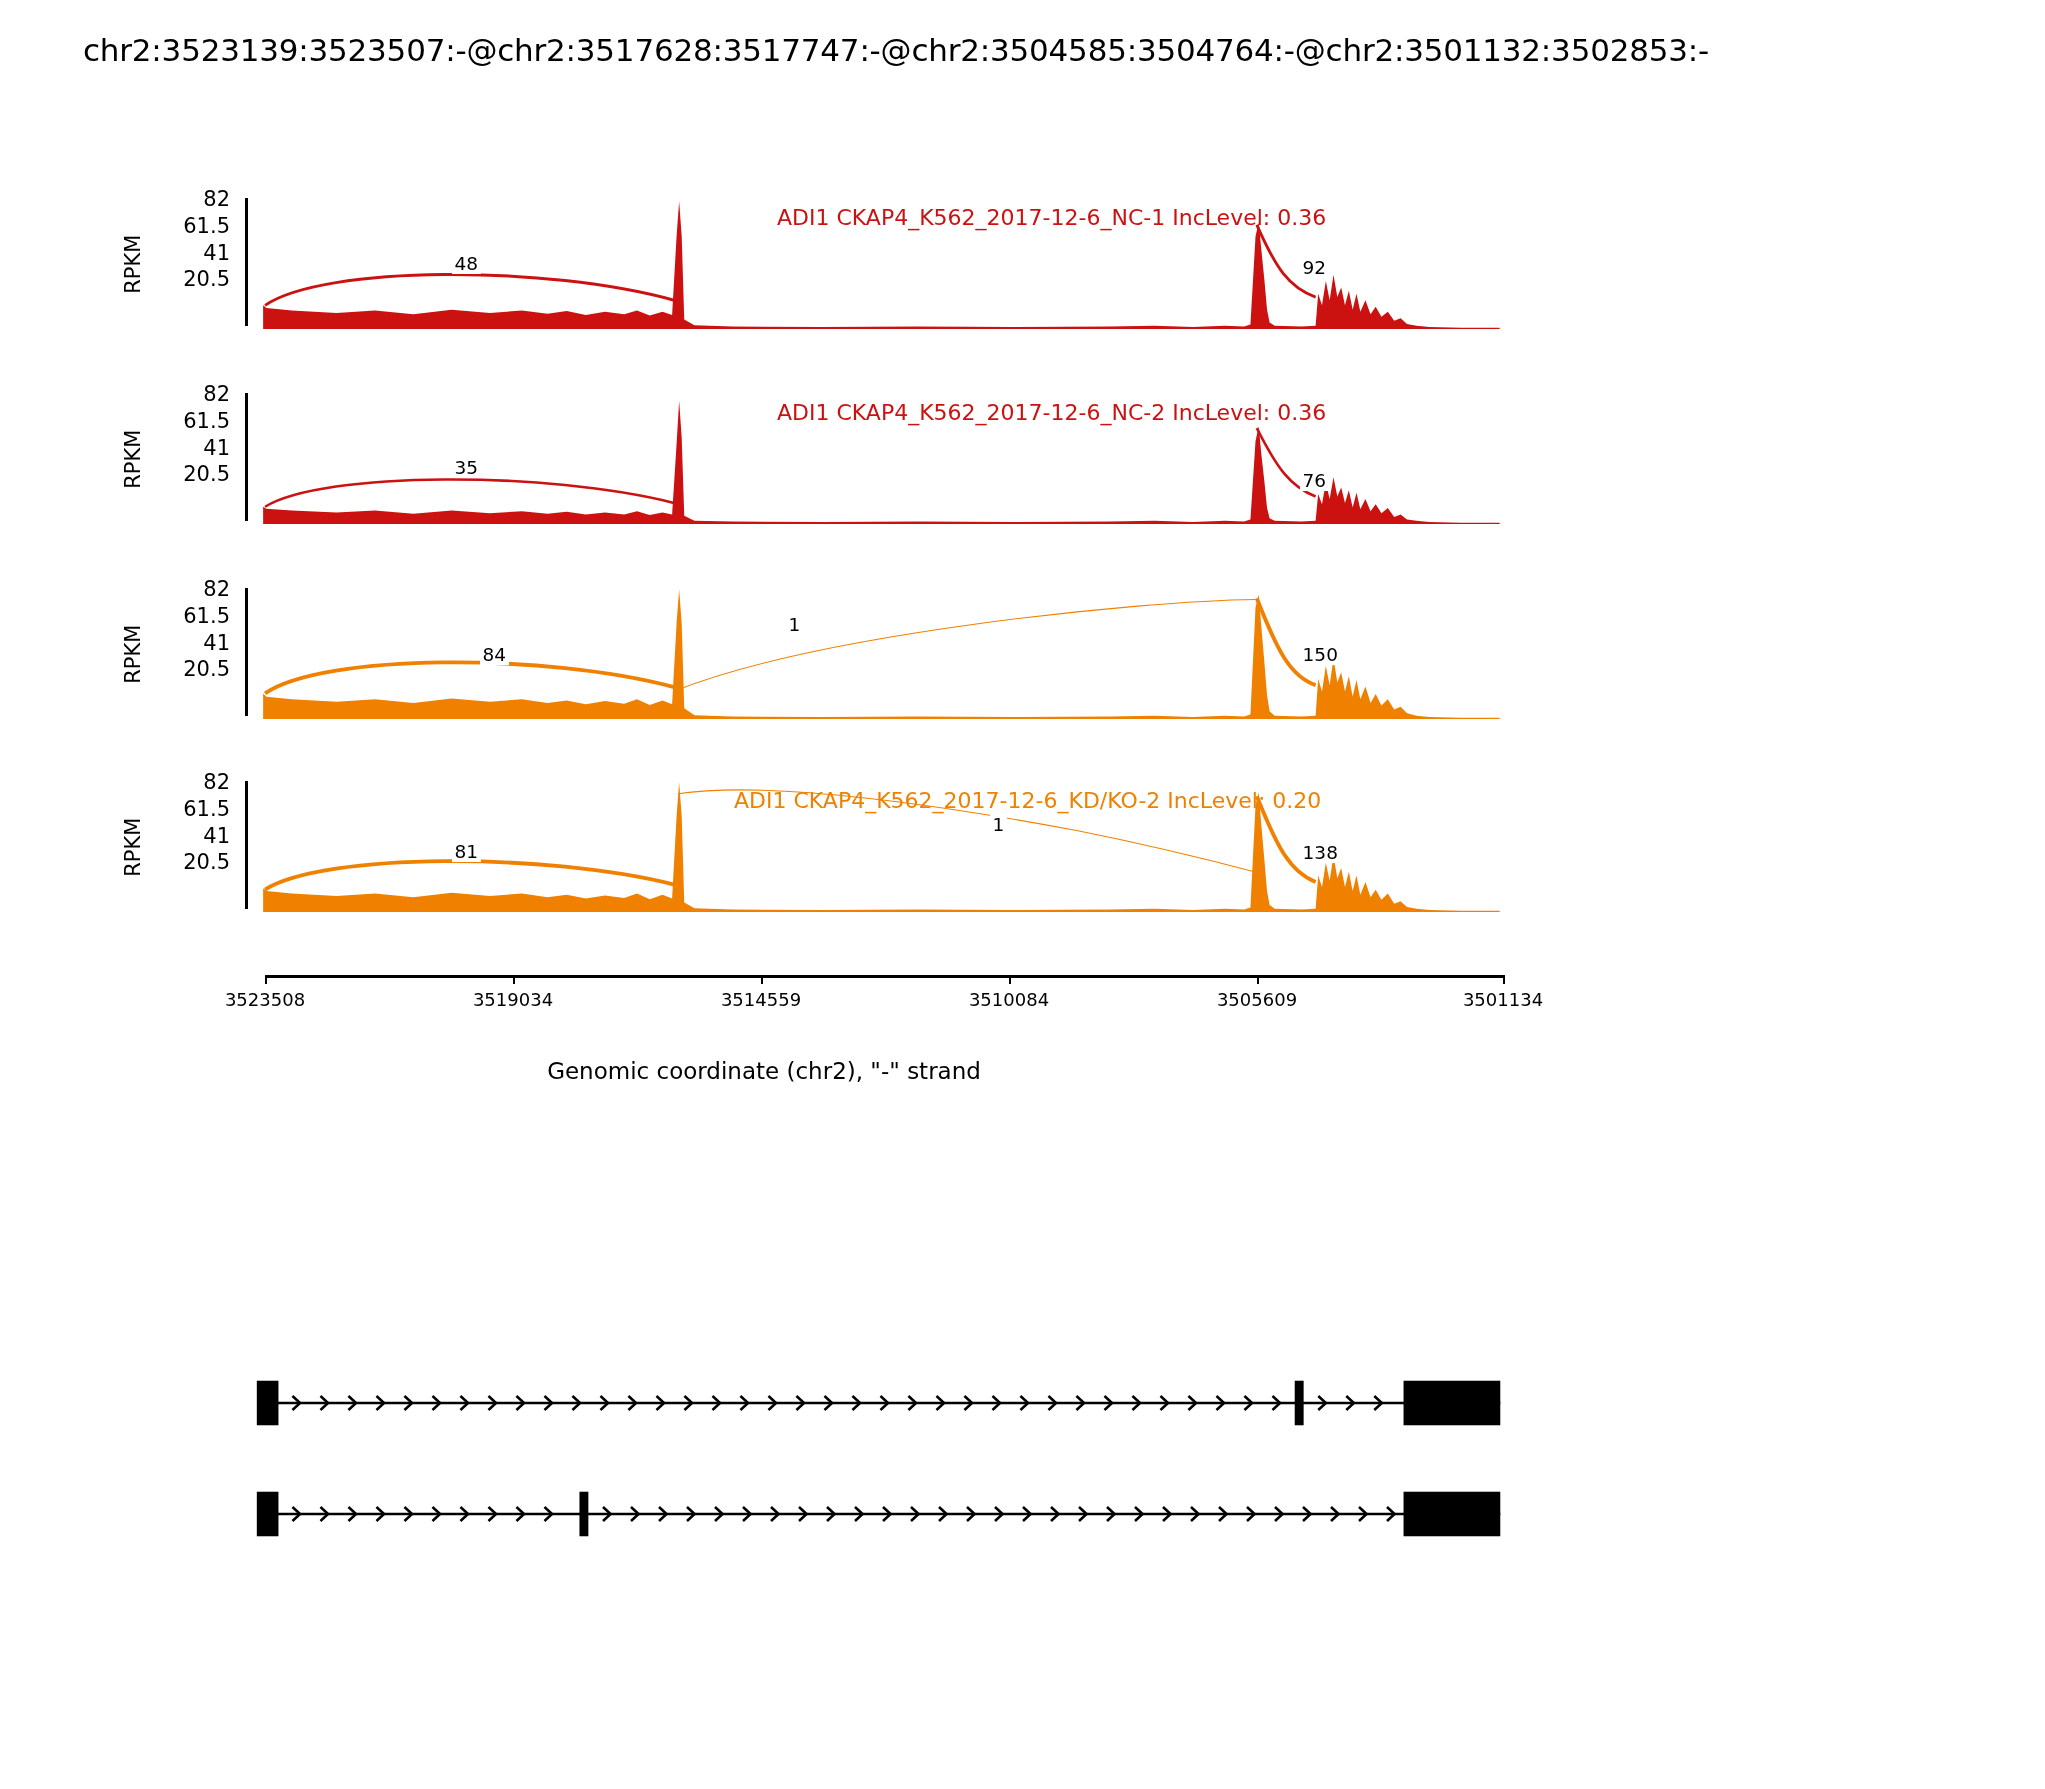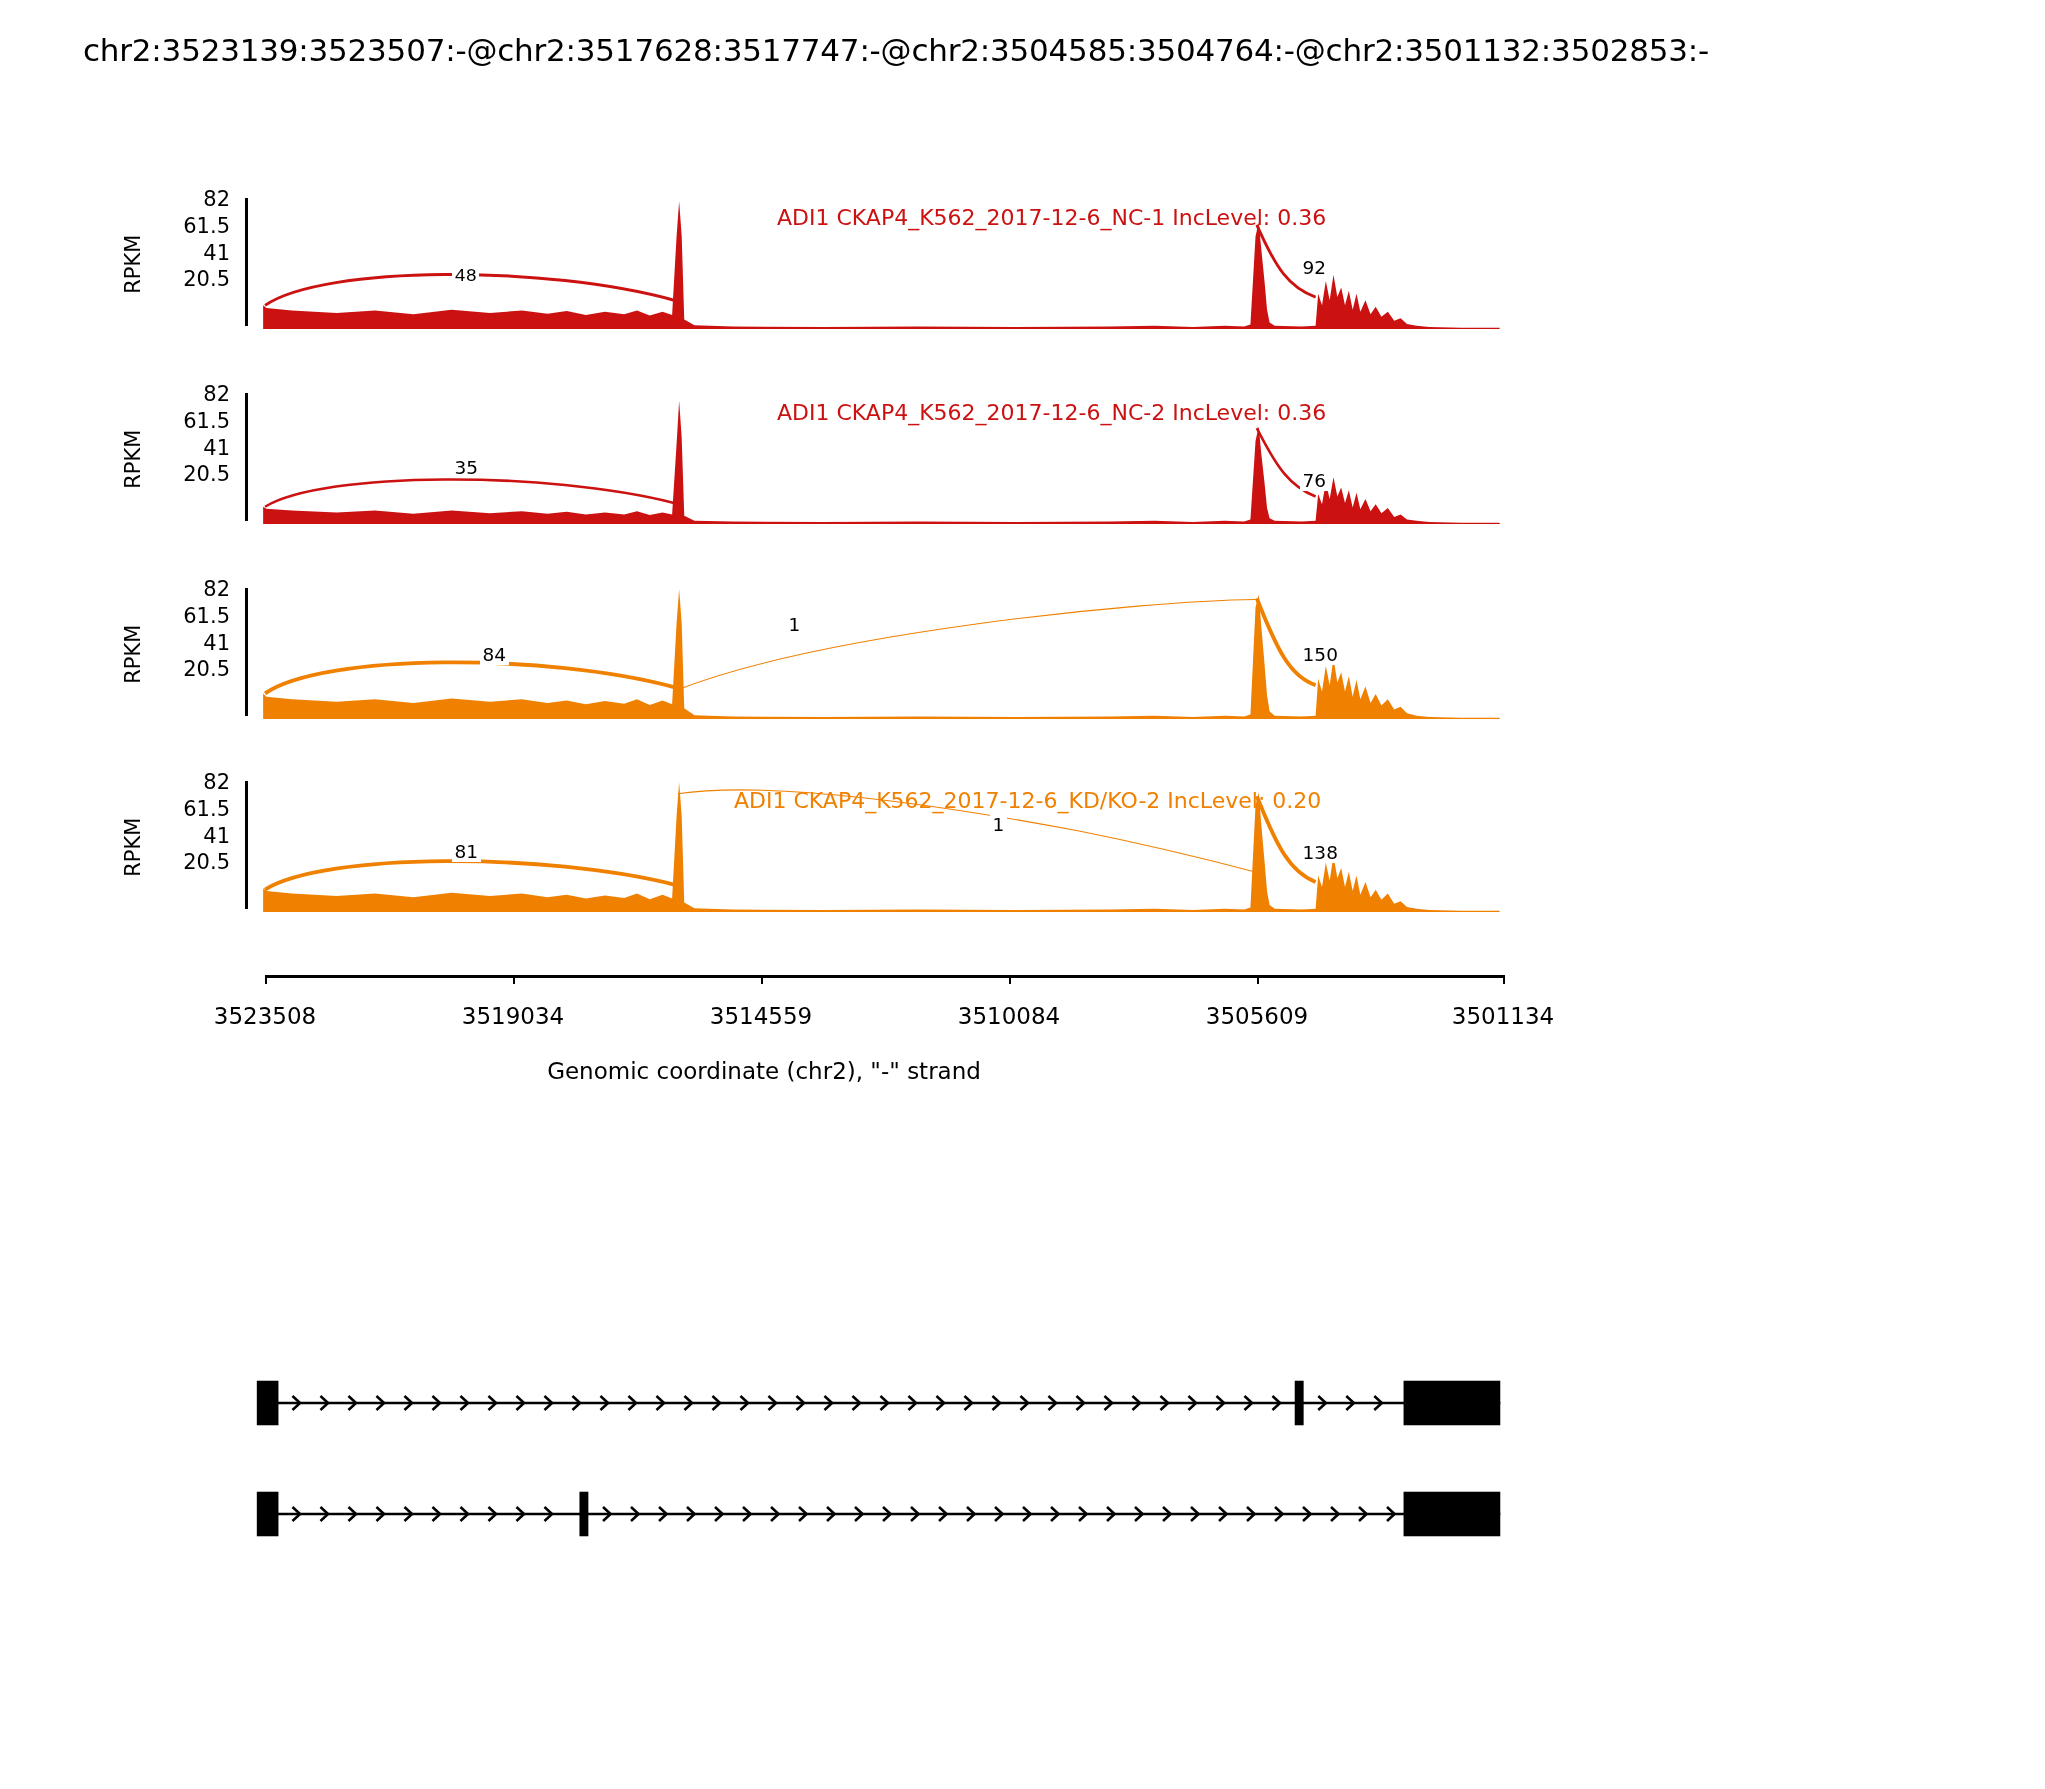--- a/index.html
+++ b/index.html
@@ -111,22 +111,22 @@
   }
   #xaxis .tick {
     position: absolute;
     top: 0;
     width: 1.9px;
     height: 9px;
     background: #000;
   }
   #xaxis .ticklabel {
     position: absolute;
-    top: 28px;
-    font-size: 23px;
+    top: 14px;
+    font-size: 18px;
     color: #000;
     transform: translateX(-50%);
     white-space: nowrap;
     text-align: center;
   }
   #xaxis-title {
     position: absolute;
     left: 0;
     top: 1058px;
     width: 2046px;
@@ -162,21 +162,21 @@
   <div class="axisline"></div>
   <div class="plotarea">
     <svg width="1256" height="131" viewBox="0 0 1965 205">
 
       <path d="M25,205 L25,168 L30,172 L70,176 L140,180 L200,176 L260,182 L320,175 L380,180 L430,176 L470,181 L500,177 L530,183 L560,178 L590,182 L610,176 L630,184 L650,178 L665,183 L672,60 L676,5 L680,60 L684,190 L700,199 L760,201 L900,202 L1050,201 L1200,202 L1350,201 L1420,200 L1480,202 L1530,200 L1560,201 L1570,198 L1578,60 L1583,38 L1587,80 L1592,130 L1596,175 L1600,195 L1608,200 L1650,201 L1672,200 L1676,150 L1682,168 L1688,130 L1694,160 L1700,120 L1706,155 L1712,140 L1718,168 L1724,145 L1730,175 L1736,150 L1742,178 L1750,160 L1758,182 L1766,170 L1775,186 L1785,178 L1795,192 L1805,188 L1815,197 L1830,200 L1850,202 L1900,203 L1960,203 L1960,205 Z" fill="#cc1111" stroke="none"></path>
 
       <path d="M28,168 C120,105 470,105 668,160" fill="none" stroke="#cc1111" stroke-width="4.5"></path>
 
       <path d="M1580,42 C1610,110 1630,140 1672,155" fill="none" stroke="#cc1111" stroke-width="4.5"></path>
     </svg>
-    <div class="jx-label" style="left:205px; top:68px;font-family:Liberation Mono, monospace;">48</div>
+    <div class="jx-label" style="left:205px; top:55px;">48</div>
     <div class="jx-label" style="left:1053px; top:59px;">92</div>
   </div>
   <div class="track-title" style="left:777px; color:#cc1111;">ADI1 CKAP4_K562_2017-12-6_NC-1 IncLevel: 0.36</div>
 </div>
 
 <div class="panel" id="panel1" style="top:387px;">
   <div class="ylabel">RPKM</div>
   <div class="yticks">
     <div class="ytick" style="top:-5.1px;">82</div>
     <div class="ytick" style="top:22px;">61.5</div>

